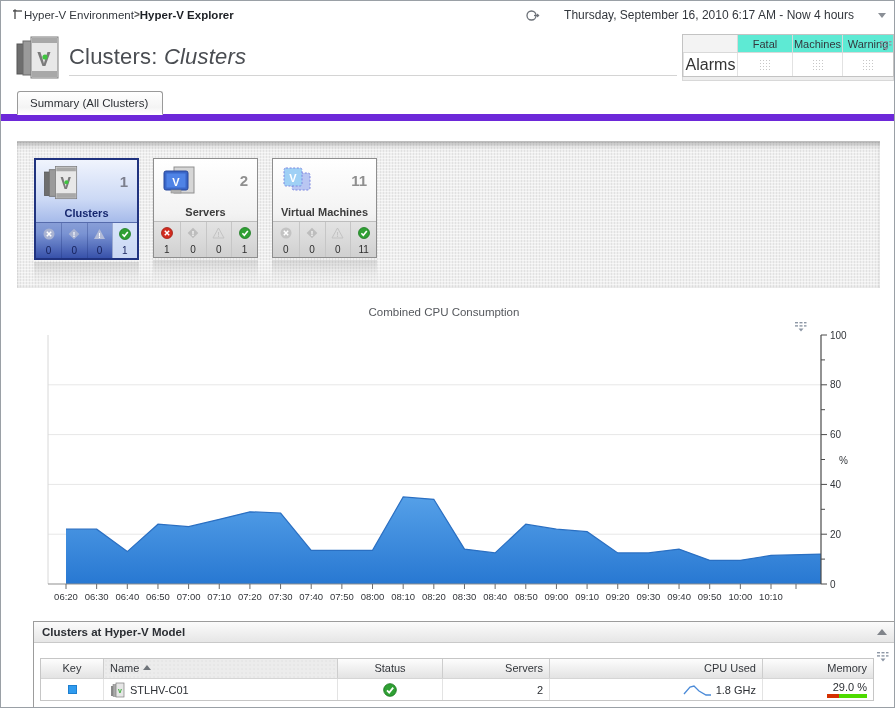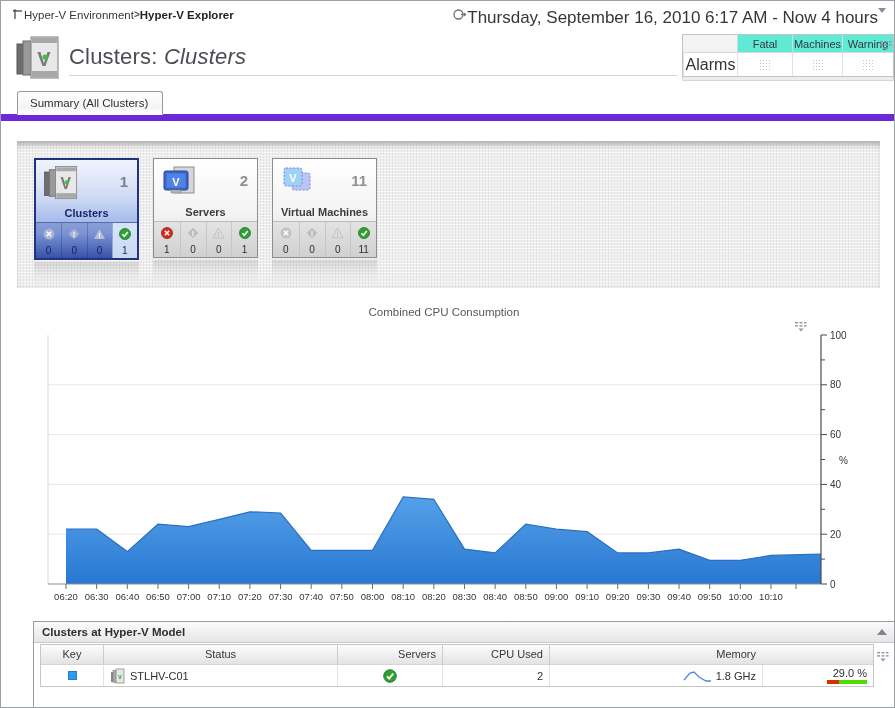--- a/index.html
+++ b/index.html
@@ -8,21 +8,21 @@
   .page {
     position:relative; width:895px; height:708px;
     border:1px solid #9aa0a6; background:#fff; overflow:hidden;
   }
 
   
   .topbar { position:absolute; top:0; left:0; right:0; height:28px; }
   .breadcrumb { position:absolute; left:10px; top:7px; display:flex; align-items:center; font-size:11.5px; color:#33373d; }
   .breadcrumb .sep { color:#555; font-weight:bold; font-size:10px; }
   .breadcrumb .current { font-weight:bold; color:#1d2025; }
-  .timebar { position:absolute; right:8px; top:7px; display:flex; gap:0; font-size:17px; color:#33373d; }
+  .timebar { position:absolute; right:8px; top:7px; display:flex; align-items:center; gap:24px; font-size:12px; color:#33373d; }
   .caret-down { width:0; height:0; border-left:4px solid transparent; border-right:4px solid transparent; border-top:5px solid #8a8f96; }
 
   
   .title-icon { position:absolute; left:13px; top:34px; }
   .page-title { position:absolute; left:68px; top:43px; font-size:22px; color:#4a4d52; letter-spacing:.2px; }
   .page-title .obj { font-style:italic; }
   .title-rule { position:absolute; left:68px; top:74px; width:608px; border-top:1px solid #d4d4d4; }
 
   
   .alarms-box { position:absolute; left:681px; top:33px; width:212px; border:1px solid #c3c3c3; background:#fff; }
@@ -82,21 +82,21 @@
   
   .customizer { display:inline-block; cursor:pointer; }
 
   
   .bottom-panel { position:absolute; left:32px; top:620px; width:863px; height:88px; border:1px solid #9c9c9c; background:#fff; }
   .panel-header { position:relative; height:21px; border-bottom:1px solid #c9c9c9;
      background:linear-gradient(180deg,#fbfbfb 0%,#e6e6e6 100%); }
   .panel-header .ptitle { position:absolute; left:8px; top:4px; font-size:11.5px; font-weight:bold; color:#2b2e33; }
   .panel-collapse { position:absolute; right:8px; top:7px; width:0; height:0; cursor:pointer;
      border-left:5px solid transparent; border-right:5px solid transparent; border-bottom:6px solid #80848a; }
-  .panel-body { position:relative; padding:1px 0 0 6px; }
+  .panel-body { position:relative; padding:15px 0 0 6px; }
   .grid-table { width:834px; border:1px solid #c6c6c6; }
   .grid-hrow { display:grid; grid-template-columns:62px 234px 105px 107px 213px 111px; height:19px;
      background:linear-gradient(180deg,#fdfdfd 0%,#e3e3e3 100%); }
   .grid-hcell { font-size:11px; color:#33363b; line-height:18px; padding:0 6px; border-left:1px solid #cdcdcd; position:relative; cursor:pointer; }
   .grid-hcell:first-child { border-left:none; text-align:center; }
   .grid-hcell.sorted { background-color:#ececec; background-image:radial-gradient(#d7d7d7 22%, transparent 26%); background-size:4px 4px; }
   .grid-hcell.c { text-align:center; } .grid-hcell.r { text-align:right; }
   .sort-asc { display:inline-block; width:0; height:0; margin-left:4px; vertical-align:2px;
      border-left:4px solid transparent; border-right:4px solid transparent; border-bottom:5px solid #6f747a; }
   .grid-drow { display:grid; grid-template-columns:62px 234px 105px 107px 213px 111px; height:22px;
@@ -436,20 +436,21 @@
 
   <div class="bottom-panel">
     <div class="panel-header">
       <span class="ptitle">Clusters at Hyper-V Model</span>
       <span class="panel-collapse"></span>
     </div>
     <div class="panel-body">
       <div class="grid-table">
         <div class="grid-hrow">
           <div class="grid-hcell">Key</div>
+          <div class="grid-hcell sorted"><span>Name</span><span class="sort-asc"></span></div>
           <div class="grid-hcell c">Status</div>
           <div class="grid-hcell r">Servers</div>
           <div class="grid-hcell r">CPU Used</div>
           <div class="grid-hcell r">Memory</div>
         </div>
         <div class="grid-drow">
           <div class="grid-dcell">
               <span class="key-square"></span>
             </div>
           <div class="grid-dcell name-cell">

